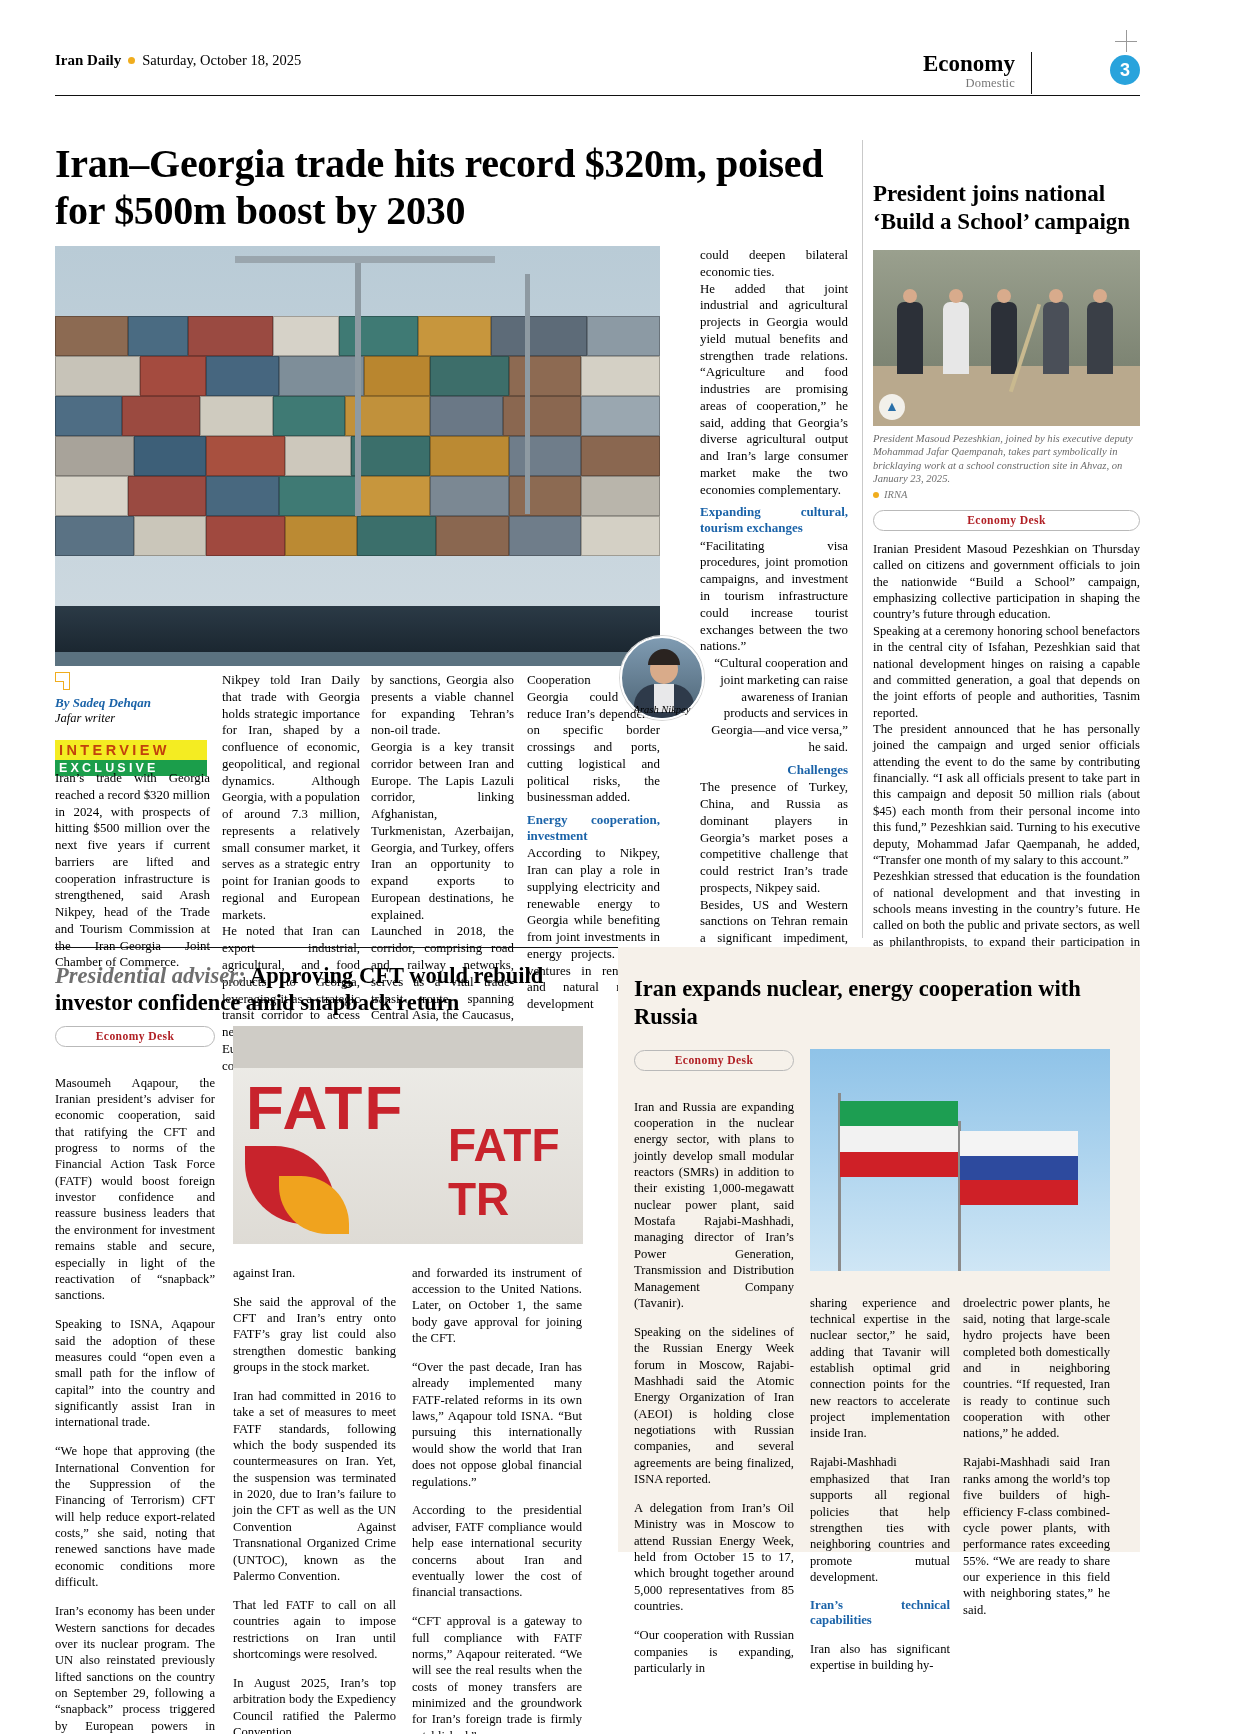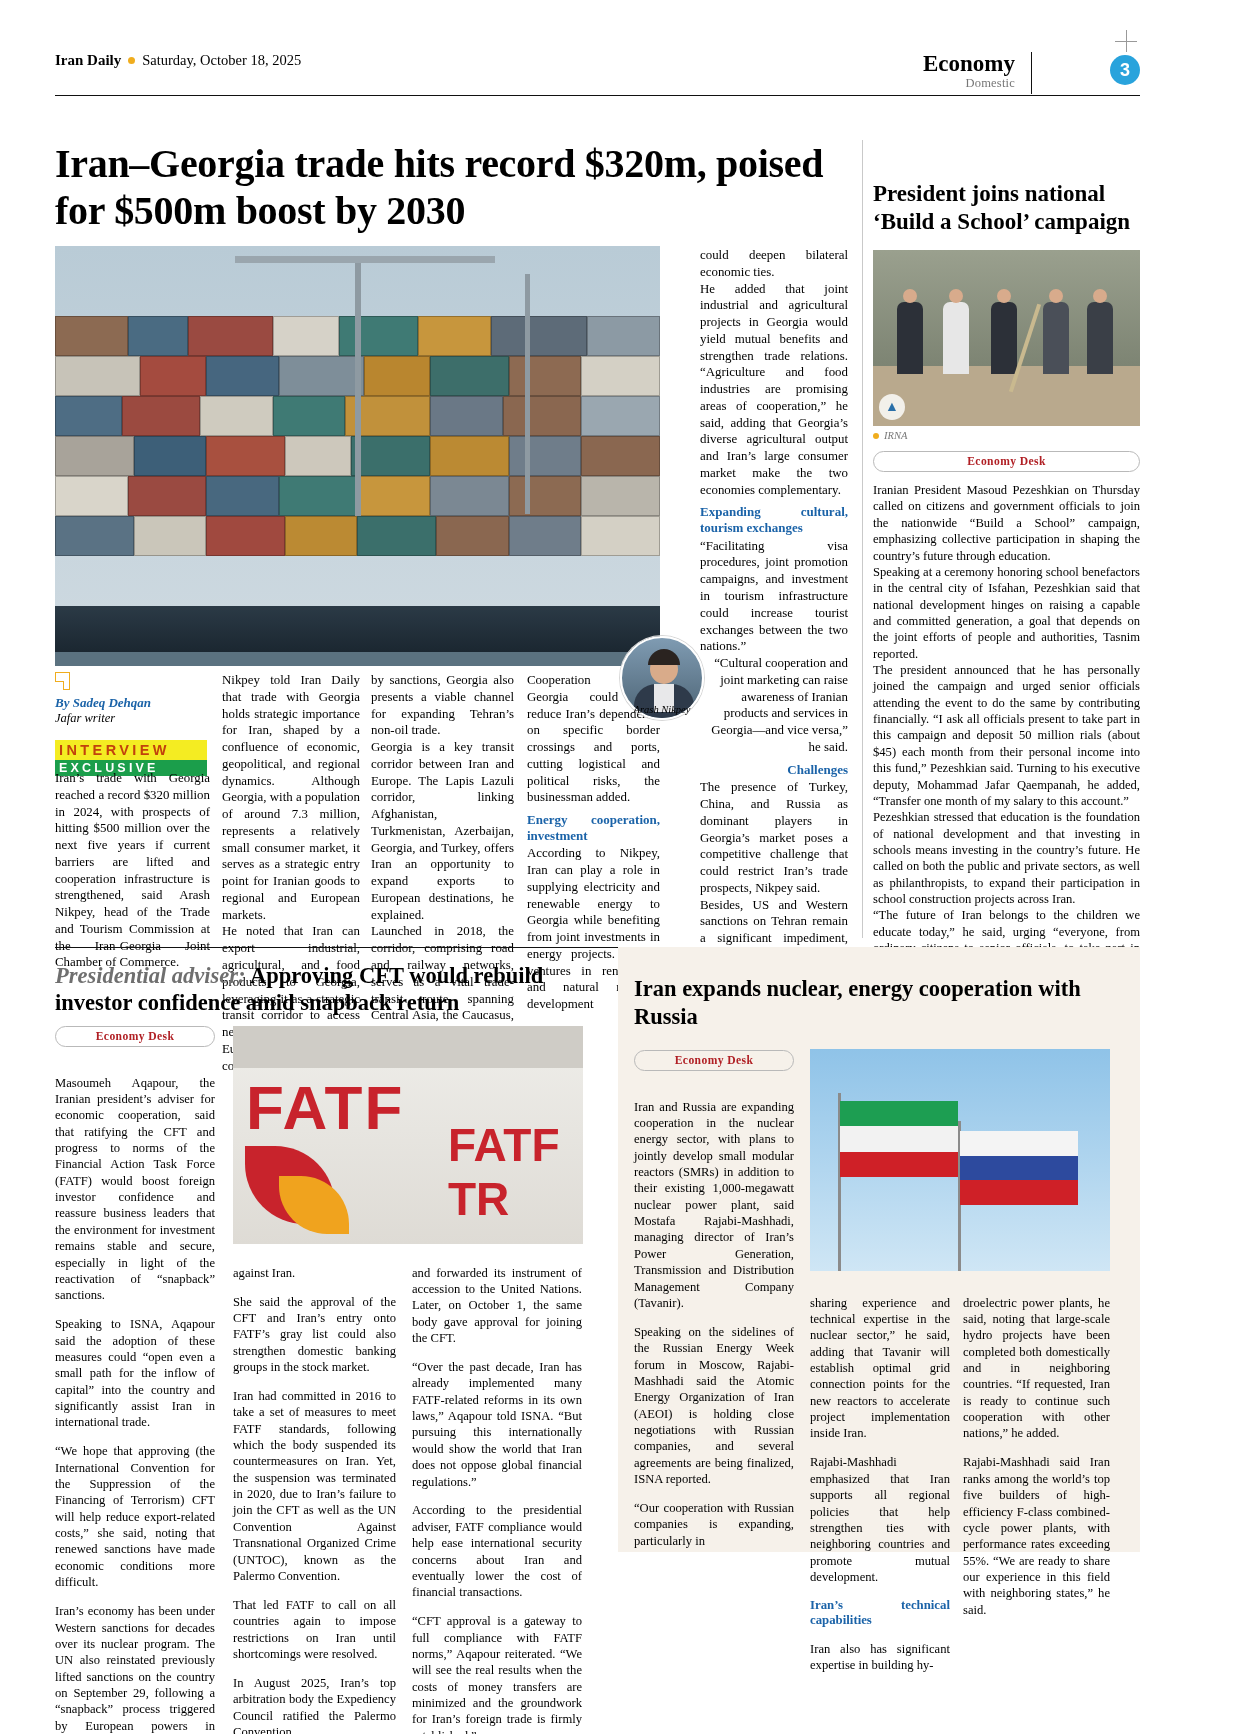--- a/index.html
+++ b/index.html
@@ -330,20 +330,21 @@
       <div class="wall"></div>
       <div class="ground"></div>
       <div class="fig" style="left:24px"></div>
       <div class="fig w" style="left:70px"></div>
       <div class="fig" style="left:118px"></div>
       <div class="fig" style="left:170px;background:#4a4f58"></div>
       <div class="fig" style="left:214px;background:#3a3f47"></div>
       <div style="position:absolute;left:150px;top:52px;width:4px;height:92px;background:#c9b98f;transform:rotate(18deg)"></div>
       <div class="scroll-up">▲</div>
     </div>
+    <div class="rail-caption">President Masoud Pezeshkian, joined by his executive deputy Mohammad Jafar Qaempanah, takes part symbolically in bricklaying work at a school construction site in Ahvaz, on January 23, 2025.</div>
     <div class="credit">
       <span class="dot"></span>
       <span>IRNA</span>
     </div>
     <div class="desk-badge">Economy Desk</div>
     <div class="rail-body">
       <p>Iranian President Masoud Pezeshkian on Thursday called on citizens and government officials to join the nationwide “Build a School” campaign, emphasizing collective participation in shaping the country’s future through education.</p>
       <p>Speaking at a ceremony honoring school benefactors in the central city of Isfahan, Pezeshkian said that national development hinges on raising a capable and committed generation, a goal that depends on the joint efforts of people and authorities, Tasnim reported.</p>
       <p>The president announced that he has personally joined the campaign and urged senior officials attending the event to do the same by contributing financially. “I ask all officials present to take part in this campaign and deposit 50 million rials (about $45) each month from their personal income into this fund,” Pezeshkian said. Turning to his executive deputy, Mohammad Jafar Qaempanah, he added, “Transfer one month of my salary to this account.”</p>
       <p>Pezeshkian stressed that education is the foundation of national development and that investing in schools means investing in the country’s future. He called on both the public and private sectors, as well as philanthropists, to expand their participation in school construction projects across Iran.</p>
@@ -408,20 +409,21 @@
     <div class="ruflag">
       <div class="w"></div>
         <div class="b"></div>
         <div class="r"></div>
     </div>
   </div>
 
   <div class="brc1">
     <p>Iran and Russia are expanding cooperation in the nuclear energy sector, with plans to jointly develop small modular reactors (SMRs) in addition to their existing 1,000-megawatt nuclear power plant, said Mostafa Rajabi-Mashhadi, managing director of Iran’s Power Generation, Transmission and Distribution Management Company (Tavanir).</p>
     <p>Speaking on the sidelines of the Russian Energy Week forum in Moscow, Rajabi-Mashhadi said the Atomic Energy Organization of Iran (AEOI) is holding close negotiations with Russian companies, and several agreements are being finalized, ISNA reported.</p>
+    <p>A delegation from Iran’s Oil Ministry was in Moscow to attend Russian Energy Week, held from October 15 to 17, which brought together around 5,000 representatives from 85 countries.</p>
     <p>“Our cooperation with Russian companies is expanding, particularly in</p>
   </div>
   <div class="brc2">
     <p>sharing experience and technical expertise in the nuclear sector,” he said, adding that Tavanir will establish optimal grid connection points for the new reactors to accelerate project implementation inside Iran.</p>
     <p>Rajabi-Mashhadi emphasized that Iran supports all regional policies that help strengthen ties with neighboring countries and promote mutual development.</p>
     <div class="subhead-sm">Iran’s technical capabilities</div>
     <p>Iran also has significant expertise in building hy-</p>
   </div>
   <div class="brc3">
     <p>droelectric power plants, he said, noting that large-scale hydro projects have been completed both domestically and in neighboring countries. “If requested, Iran is ready to continue such cooperation with other nations,” he added.</p>

